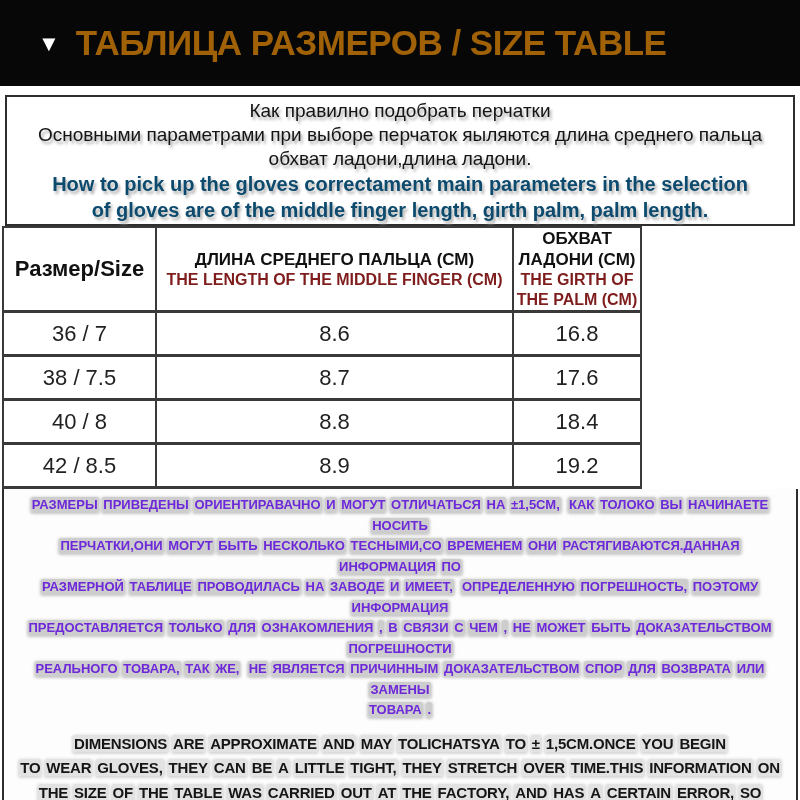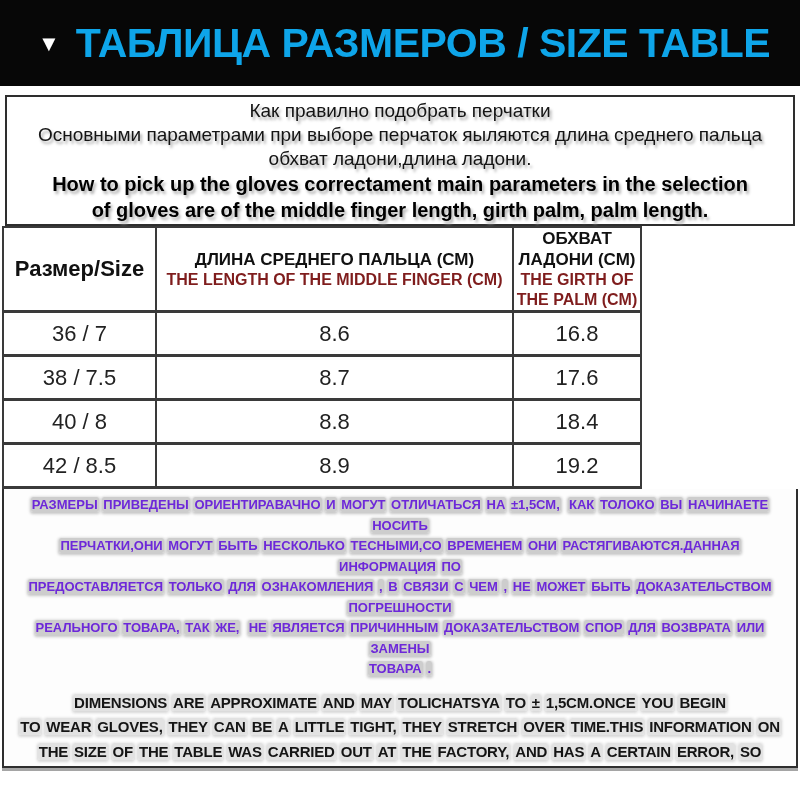--- a/index.html
+++ b/index.html
@@ -20,22 +20,22 @@
     padding-left: 38px;
     gap: 16px;
   }
   .banner .tri {
     color: #ffffff;
     font-size: 22px;
     line-height: 1;
     transform: translateY(1px);
   }
   .banner .title {
-    color: #0ea5e9;
-    font-size: 41px;
+    color: #a16207;
+    font-size: 35px;
     font-weight: 600;
     letter-spacing: -0.5px;
     white-space: nowrap;
   }
 
   .gap { height: 9px; background: #ffffff; }
 
   
   .intro {
     margin: 0 5px;
@@ -48,21 +48,21 @@
     font-size: 19px;
     font-weight: 500;
     line-height: 24px;
     color: #141414;
     text-shadow: 2px 3px 3px #a8a8a8;
   }
   .intro .en {
     font-size: 20px;
     font-weight: 700;
     line-height: 26px;
-    color: #000000;
+    color: #0c4a6e;
     text-shadow: 2px 3px 3px #b0b0b0;
   }
 
   
   table.size-table {
     width: 640px;
     margin: 0 2px;
     border-collapse: collapse;
     table-layout: fixed;
     background: #ffffff;
@@ -186,20 +186,21 @@
       <td>42 / 8.5</td>
       <td>8.9</td>
       <td>19.2</td>
     </tr>
   </tbody>
 </table>
 
 <div class="disclaimer">
   <div class="ru-line"><span class="w">РАЗМЕРЫ</span> <span class="w">ПРИВЕДЕНЫ</span> <span class="w">ОРИЕНТИРАВАЧНО</span> <span class="w">И</span> <span class="w">МОГУТ</span> <span class="w">ОТЛИЧАТЬСЯ</span> <span class="w">НА</span> <span class="w">±1,5СМ,</span>  <span class="w">КАК</span> <span class="w">ТОЛОКО</span> <span class="w">ВЫ</span> <span class="w">НАЧИНАЕТЕ</span> <span class="w">НОСИТЬ</span></div>
   <div class="ru-line"><span class="w">ПЕРЧАТКИ,ОНИ</span> <span class="w">МОГУТ</span> <span class="w">БЫТЬ</span> <span class="w">НЕСКОЛЬКО</span> <span class="w">ТЕСНЫМИ,СО</span> <span class="w">ВРЕМЕНЕМ</span> <span class="w">ОНИ</span> <span class="w">РАСТЯГИВАЮТСЯ.ДАННАЯ</span> <span class="w">ИНФОРМАЦИЯ</span> <span class="w">ПО</span></div>
+  <div class="ru-line"><span class="w">РАЗМЕРНОЙ</span> <span class="w">ТАБЛИЦЕ</span> <span class="w">ПРОВОДИЛАСЬ</span> <span class="w">НА</span> <span class="w">ЗАВОДЕ</span> <span class="w">И</span> <span class="w">ИМЕЕТ,</span>  <span class="w">ОПРЕДЕЛЕННУЮ</span> <span class="w">ПОГРЕШНОСТЬ,</span> <span class="w">ПОЭТОМУ</span> <span class="w">ИНФОРМАЦИЯ</span></div>
   <div class="ru-line"><span class="w">ПРЕДОСТАВЛЯЕТСЯ</span> <span class="w">ТОЛЬКО</span> <span class="w">ДЛЯ</span> <span class="w">ОЗНАКОМЛЕНИЯ</span> <span class="w">,</span> <span class="w">В</span> <span class="w">СВЯЗИ</span> <span class="w">С</span> <span class="w">ЧЕМ</span> <span class="w">,</span> <span class="w">НЕ</span> <span class="w">МОЖЕТ</span> <span class="w">БЫТЬ</span> <span class="w">ДОКАЗАТЕЛЬСТВОМ</span> <span class="w">ПОГРЕШНОСТИ</span></div>
   <div class="ru-line"><span class="w">РЕАЛЬНОГО</span> <span class="w">ТОВАРА,</span> <span class="w">ТАК</span> <span class="w">ЖЕ,</span>  <span class="w">НЕ</span> <span class="w">ЯВЛЯЕТСЯ</span> <span class="w">ПРИЧИННЫМ</span> <span class="w">ДОКАЗАТЕЛЬСТВОМ</span> <span class="w">СПОР</span> <span class="w">ДЛЯ</span> <span class="w">ВОЗВРАТА</span> <span class="w">ИЛИ</span> <span class="w">ЗАМЕНЫ</span></div>
   <div class="ru-line"><span class="w">ТОВАРА</span> <span class="w">.</span></div>
   <div class="block-gap"></div>
   <div class="en-line"><span class="w">DIMENSIONS</span> <span class="w">ARE</span> <span class="w">APPROXIMATE</span> <span class="w">AND</span> <span class="w">MAY</span> <span class="w">TOLICHATSYA</span> <span class="w">TO</span> <span class="w">±</span> <span class="w">1,5CM.ONCE</span> <span class="w">YOU</span> <span class="w">BEGIN</span></div>
   <div class="en-line"><span class="w">TO</span> <span class="w">WEAR</span> <span class="w">GLOVES,</span> <span class="w">THEY</span> <span class="w">CAN</span> <span class="w">BE</span> <span class="w">A</span> <span class="w">LITTLE</span> <span class="w">TIGHT,</span> <span class="w">THEY</span> <span class="w">STRETCH</span> <span class="w">OVER</span> <span class="w">TIME.THIS</span> <span class="w">INFORMATION</span> <span class="w">ON</span></div>
   <div class="en-line"><span class="w">THE</span> <span class="w">SIZE</span> <span class="w">OF</span> <span class="w">THE</span> <span class="w">TABLE</span> <span class="w">WAS</span> <span class="w">CARRIED</span> <span class="w">OUT</span> <span class="w">AT</span> <span class="w">THE</span> <span class="w">FACTORY,</span> <span class="w">AND</span> <span class="w">HAS</span> <span class="w">A</span> <span class="w">CERTAIN</span> <span class="w">ERROR,</span> <span class="w">SO</span></div>
 
 </div>
 

